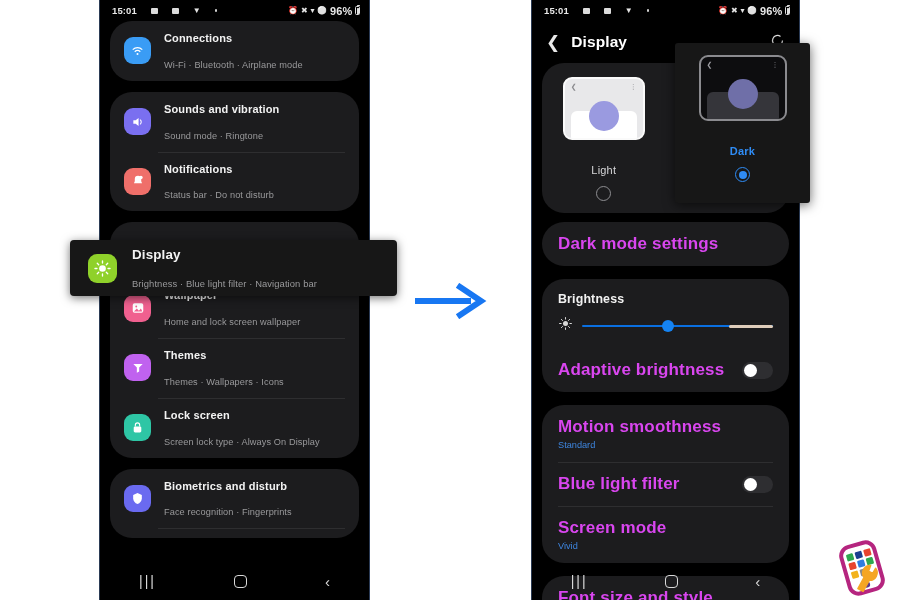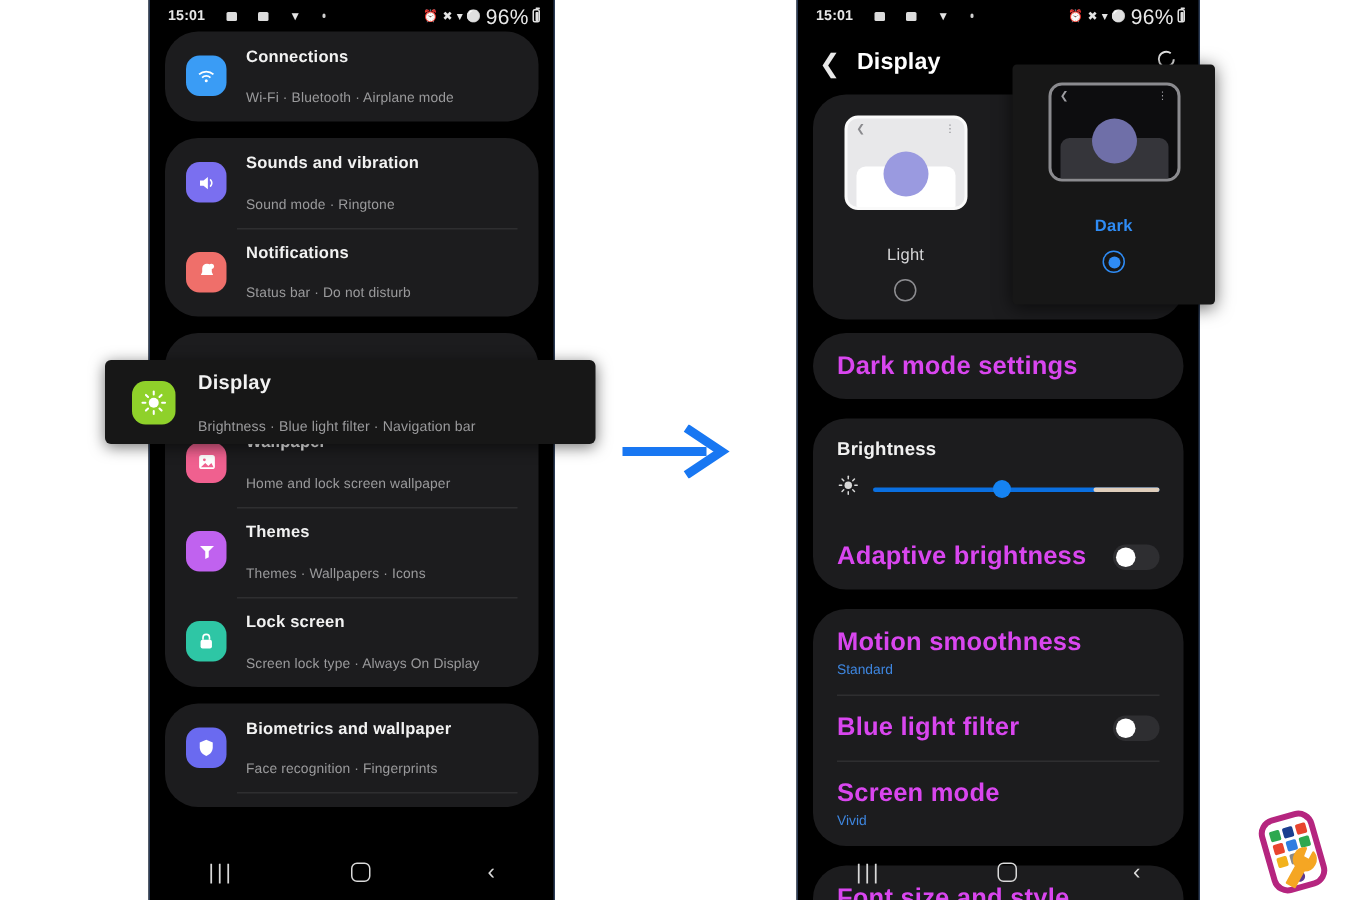--- a/index.html
+++ b/index.html
@@ -25,21 +25,21 @@
   
   .statusbar {
     height: 21px; display: flex; align-items: center;
     padding: 0 9px 0 12px; color: #e8e8e8; font-size: 9.5px;
     letter-spacing: .2px;
   }
   .sb-left { display: flex; align-items: center; gap: 14px; }
   .sb-time { font-size: 9.5px; font-weight: 600; letter-spacing:.1px;}
   .sb-right { margin-left: auto; display: flex; align-items: center; gap: 2.5px; }
   .sb-ico { font-size: 8px; line-height: 1; color: #e4e4e4; display:inline-block;}
-  .sb-batt { font-size: 14px; font-weight: 400; }
+  .sb-batt { font-size: 11px; font-weight: 700; }
   .mini-sq { width: 7px; height: 6px; background: #dcdcdc; border-radius: 1px; display:inline-block;}
   .mini-dot { width: 2.5px; height: 2.5px; background: #cfcfcf; border-radius: 50%; display:inline-block; }
   .batt-body { width:5px; height:9px; border:1.2px solid #e0e0e0; border-radius:1.5px; position:relative; display:inline-block;}
   .batt-body:after{content:"";position:absolute;top:-2.4px;left:1px;width:3px;height:1.4px;background:#e0e0e0;border-radius:1px;}
   .batt-body:before{content:"";position:absolute;left:.5px;right:.5px;bottom:.5px;height:6px;background:#e0e0e0;border-radius:.5px;}
 
   
   .appbar { height: 42px; display: flex; align-items: center; padding: 0 14px; color: #fff; }
   .appbar .title { font-size: 15.5px; font-weight: 600; letter-spacing: .1px; }
   .appbar .back { font-size: 17px; margin-right: 11px; color:#e9e9e9; line-height:1; font-weight:300;}
@@ -244,21 +244,21 @@
     </div>
 
     <div class="card">
       <div class="row">
         <div class="icon" style="background:#6a6af0">
           <svg width="13" height="13" viewBox="0 0 24 24" fill="#fff">
             <path d="M12 2l8 3.5v6c0 5-3.4 9.3-8 10.5-4.6-1.2-8-5.5-8-10.5v-6L12 2z"></path>
           </svg>
         </div>
         <div class="txt">
-          <div class="t1">Biometrics and wallpaper</div>
+          <div class="t1">Biometrics and disturb</div>
           <div class="t2">Face recognition  ·  Fingerprints</div>
         </div>
       </div>
       <div class="row" style="height:10px;padding:0"></div>
     </div>
 
     <div class="navbar">
       <div class="nav-recents">|||</div>
       <div class="nav-home"></div>
       <div class="nav-back">‹</div>

